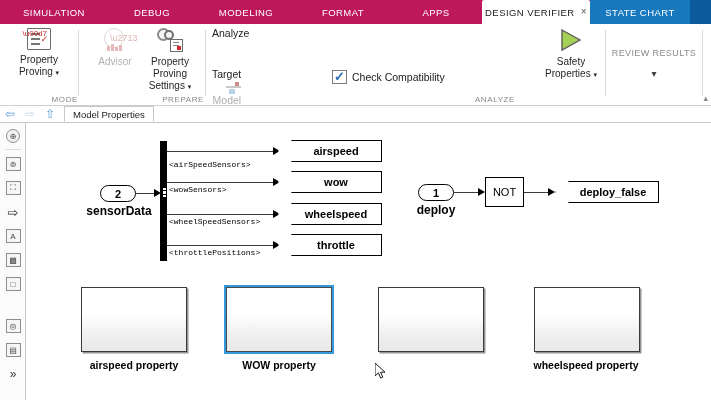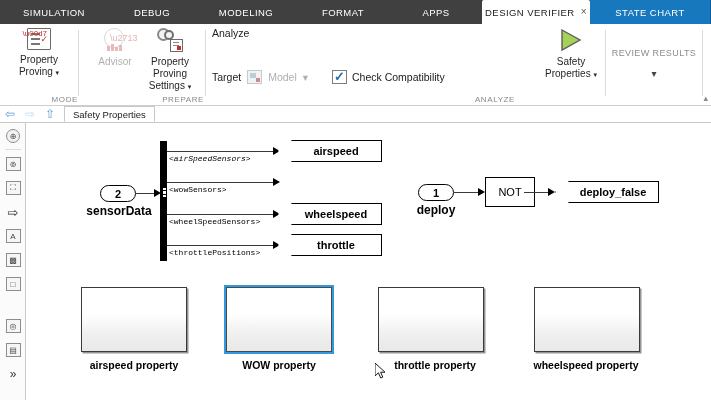--- a/index.html
+++ b/index.html
@@ -7,21 +7,21 @@
     width: 711px; height: 400px;
     overflow: hidden;
     font-family: "Liberation Sans", sans-serif;
     background: #ffffff;
   }
   #app { position: relative; width: 711px; height: 400px; }
 
   
   .tabstrip {
     position: absolute; left: 0; top: 0; width: 711px; height: 24px;
-    background: #404040;
+    background: #be185d;
     display: flex; align-items: stretch;
   }
   .tab {
     display: flex; align-items: center; justify-content: center;
     color: #ffffff; font-size: 9.5px; letter-spacing: .45px;
     padding: 0 10px; white-space: nowrap; cursor: default;
     font-family: "Liberation Sans", sans-serif;
   }
   .tab-sim      { width: 108px; }
   .tab-debug    { width: 88px; }
@@ -29,21 +29,21 @@
   .tab-format   { width: 94px; }
   .tab-apps     { width: 92px; }
   .tab.active {
     background: #ffffff; color: #1a1a1a;
     width: 108px; position: relative; border-radius: 2px 2px 0 0;
   }
   .tab-close {
     margin-left: 6px; font-size: 10px; color: #555; line-height: 1;
   }
   .tab-statechart {
-    background: #1878bd; width: 120px;
+    background: #1878bd; width: 100px;
   }
   .tabstrip-rest { flex: 1 1 auto; background: #0d5a9c; }
 
   
   .ribbon {
     position: absolute; left: 0; top: 24px; width: 711px; height: 82px;
     background: #ffffff; border-bottom: 1px solid #cfcfcf;
   }
   .ribbon-inner { position: relative; width: 711px; height: 82px; }
   .grp { position: absolute; top: 0; height: 82px; }
@@ -142,21 +142,21 @@
     font-size: 10.5px; color: #1a1a1a; padding-left: 4px;
     font-family: "Liberation Sans", sans-serif;
   }
   .pin-btn {
     width: 22px; height: 17px; border-left: 1px solid #cfcfcf;
     background: #f0f0f0; display: flex; align-items: center; justify-content: center;
     font-size: 10px; color: #555;
   }
   .target-row {
     position: absolute; left: 2px; top: 44px; height: 18px;
-    display: flex; align-items: center; gap: 6px;
+    display: flex; align-items: flex-end; gap: 6px; flex-direction: column;
   }
   .target-lbl { font-size: 10.5px; color: #222; }
   .ic-model {
     width: 15px; height: 14px; border: 1px solid #c9c9c9; background: #f2f2f2;
     position: relative;
   }
   .ic-model::before {
     content: ""; position: absolute; left: 2px; top: 2px; width: 6px; height: 5px;
     background: #b8cfe0;
   }
@@ -426,21 +426,21 @@
       <div class="grp-sep" style="left:702px;"></div>
       <div class="ribbon-collapse">▴</div>
 
     </div>
   </div>
 
   <div class="crumbbar">
     <span class="nav-ic" style="color:#5b9bd5;">⇦</span>
     <span class="nav-ic" style="color:#c3d9ee;">⇨</span>
     <span class="nav-ic" style="color:#5b9bd5;">⇧</span>
-    <span class="crumb-tab">Safety Properties</span>
+    <span class="crumb-tab">Model Properties</span>
   </div>
 
   <div class="palette">
     <div class="pal-ic" style="top:4px;">
         <span class="pal-circ">⊕</span>
       </div>
     <div class="pal-div" style="top:26px;"></div>
     <div class="pal-ic" style="top:32px;">
         <span class="pal-box">⊚</span>
       </div>
@@ -477,29 +477,33 @@
     </div>
     <div class="blk-label" style="left:58px; top:81px; width:70px;">sensorData</div>
     <div class="wire" style="left:110px; top:70px; width:20px;"></div>
     <div class="arrow" style="left:128px; top:66px;"></div>
 
     <div class="busbar" style="left:134px; top:18px; width:7px; height:120px;"></div>
     <div class="bussel-port" style="left:136px; top:64px;"></div>
 
     <div class="wire" style="left:141px; top:28px; width:109px;"></div>
     <div class="arrow" style="left:247px; top:24px;"></div>
-    <div class="signal-lbl" style="left:143px; top:31px;font-style:italic;">&lt;airSpeedSensors&gt;</div>
+    <div class="signal-lbl" style="left:143px; top:37px;">&lt;airSpeedSensors&gt;</div>
     <div class="outport" style="left:252px; top:17px; width:104px;">
       <span class="shape"></span>
         <span class="txt">airspeed</span>
     </div>
 
     <div class="wire" style="left:141px; top:59px; width:109px;"></div>
     <div class="arrow" style="left:247px; top:55px;"></div>
     <div class="signal-lbl" style="left:143px; top:62px;">&lt;wowSensors&gt;</div>
+    <div class="outport" style="left:252px; top:48px; width:104px;">
+      <span class="shape"></span>
+        <span class="txt">wow</span>
+    </div>
 
     <div class="wire" style="left:141px; top:91px; width:109px;"></div>
     <div class="arrow" style="left:247px; top:87px;"></div>
     <div class="signal-lbl" style="left:143px; top:94px;">&lt;wheelSpeedSensors&gt;</div>
     <div class="outport" style="left:252px; top:80px; width:104px;">
       <span class="shape"></span>
         <span class="txt">wheelspeed</span>
     </div>
 
     <div class="wire" style="left:141px; top:122px; width:109px;"></div>
@@ -509,38 +513,37 @@
       <span class="shape"></span>
         <span class="txt">throttle</span>
     </div>
 
     <div class="inport" style="left:392px; top:61px; width:36px;">
       <span>1</span>
     </div>
     <div class="blk-label" style="left:378px; top:80px; width:64px;">deploy</div>
     <div class="wire" style="left:428px; top:69px; width:28px;"></div>
     <div class="arrow" style="left:452px; top:65px;"></div>
-    <div class="notblk" style="left:459px; top:54px; width:50px; height:30px;">
+    <div class="notblk" style="left:459px; top:54px; width:39px; height:30px;">
       <span>NOT</span>
     </div>
     <div class="wire" style="left:498px; top:69px; width:28px;"></div>
     <div class="arrow" style="left:522px; top:65px;"></div>
     <div class="outport" style="left:529px; top:58px; width:104px;">
       <span class="shape"></span>
         <span class="txt">deploy_false</span>
     </div>
 
     <div class="propblk" style="left:55px; top:164px;"></div>
     <div class="propblk-lbl" style="left:33px; top:236px;">airspeed property</div>
 
     <div class="propblk selected" style="left:200px; top:164px;"></div>
     <div class="propblk-lbl" style="left:178px; top:236px;">WOW property</div>
 
     <div class="propblk" style="left:352px; top:164px;"></div>
-    <div class="propblk-lbl" style="left:334px; top:236px;">throttle property</div>
 
     <div class="propblk" style="left:508px; top:164px;"></div>
     <div class="propblk-lbl" style="left:485px; top:236px;">wheelspeed property</div>
 
     <div class="cursor" style="left:349px; top:240px;">
       <svg width="13" height="17" viewBox="0 0 13 17">
         <polygon points="0,0 0,13 3.4,9.8 5.7,15 7.8,14.1 5.6,9.2 10,9.2" fill="#ffffff" stroke="#1a1a1a" stroke-width="1"></polygon>
       </svg>
     </div>
 

